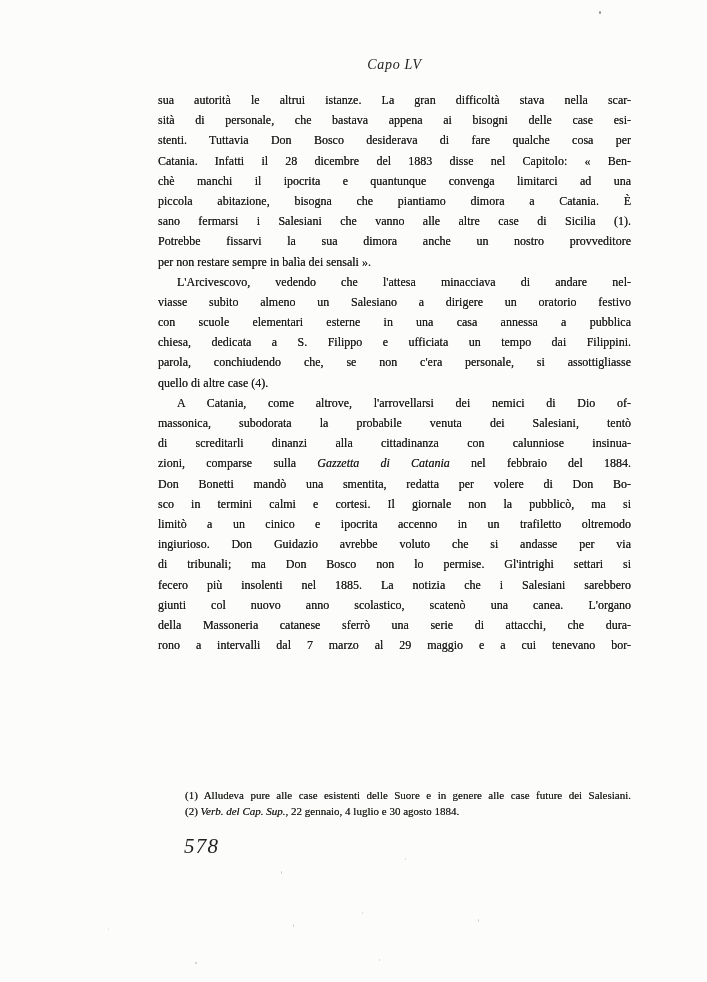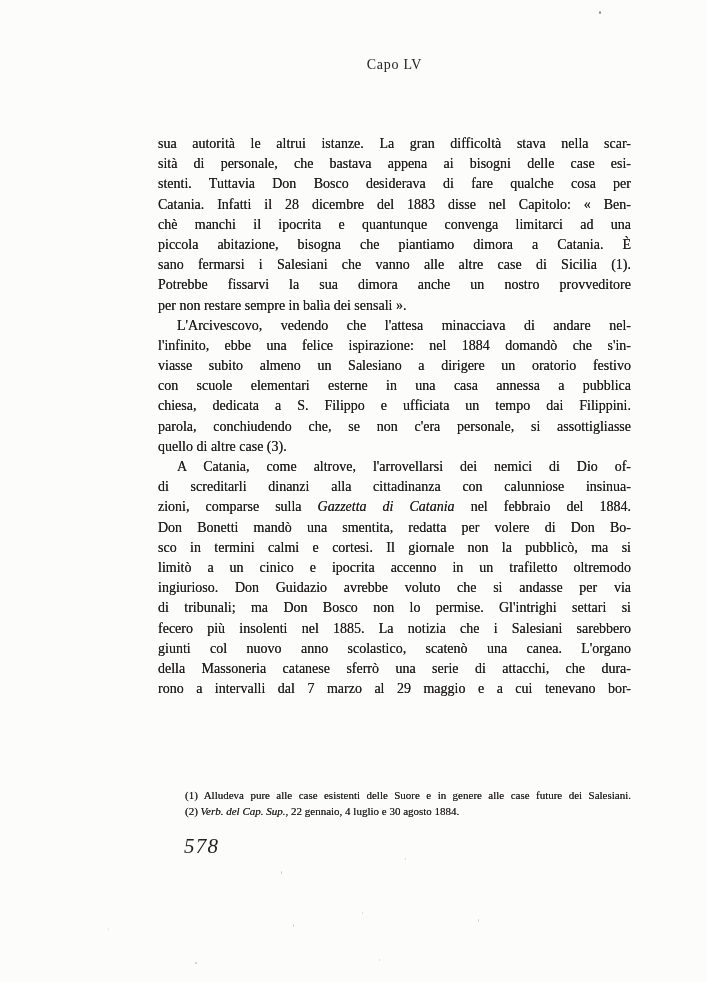--- a/index.html
+++ b/index.html
@@ -15,33 +15,33 @@
     overflow: hidden;
     font-family: "Liberation Serif", "DejaVu Serif", serif;
     color: #1e1d1b;
   }
   .header {
     position: absolute;
     left: 158px;
     top: 57px;
     width: 473px;
     text-align: center;
+    font-style: italic;
     font-size: 14px;
     letter-spacing: 0.7px;
     color: #232220;
   }
   .body-text {
     position: absolute;
     left: 158px;
     top: 90px;
     width: 473px;
-    font-size: 14px;
+    font-size: 12px;
     line-height: 20.2px;
     text-shadow: 0 0 0.4px rgba(30, 29, 27, 0.85);
-    margin-top: 44px;
   }
   .line {
     height: 20.2px;
     text-align: justify;
     text-align-last: justify;
   }
   .line.lastline {
     text-align-last: left;
   }
   .line.indent {
@@ -92,27 +92,27 @@
       <div class="line"><span>sua autorità le altrui istanze. La gran difficoltà stava nella scar-</span></div>
       <div class="line"><span>sità di personale, che bastava appena ai bisogni delle case esi-</span></div>
       <div class="line"><span>stenti. Tuttavia Don Bosco desiderava di fare qualche cosa per</span></div>
       <div class="line"><span>Catania. Infatti il 28 dicembre del 1883 disse nel Capitolo: « Ben-</span></div>
       <div class="line"><span>chè manchi il ipocrita e quantunque convenga limitarci ad una</span></div>
       <div class="line"><span>piccola abitazione, bisogna che piantiamo dimora a Catania. È</span></div>
       <div class="line"><span>sano fermarsi i Salesiani che vanno alle altre case di Sicilia (1).</span></div>
       <div class="line"><span>Potrebbe fissarvi la sua dimora anche un nostro provveditore</span></div>
       <div class="line lastline"><span>per non restare sempre in balìa dei sensali ».</span></div>
       <div class="line indent"><span>L'Arcivescovo, vedendo che l'attesa minacciava di andare nel-</span></div>
-      <div class="line"><span>l'infinito, ebbe una felice ispirazione: nel 1884 domandò che s'in-</span></div>
       <div class="line"><span>viasse subito almeno un Salesiano a dirigere un oratorio festivo</span></div>
       <div class="line"><span>con scuole elementari esterne in una casa annessa a pubblica</span></div>
       <div class="line"><span>chiesa, dedicata a S. Filippo e ufficiata un tempo dai Filippini.</span></div>
       <div class="line"><span>parola, conchiudendo che, se non c'era personale, si assottigliasse</span></div>
-      <div class="line lastline"><span>quello di altre case (3).</span></div>
+      <div class="line lastline"><span>quello di altre case (4).</span></div>
       <div class="line indent"><span>A Catania, come altrove, l'arrovellarsi dei nemici di Dio of-</span></div>
+      <div class="line"><span>massonica, subodorata la probabile venuta dei Salesiani, tentò</span></div>
       <div class="line"><span>di screditarli dinanzi alla cittadinanza con calunniose insinua-</span></div>
       <div class="line"><span>zioni, comparse sulla </span><i>Gazzetta di Catania</i><span> nel febbraio del 1884.</span></div>
       <div class="line"><span>Don Bonetti mandò una smentita, redatta per volere di Don Bo-</span></div>
       <div class="line"><span>sco in termini calmi e cortesi. Il giornale non la pubblicò, ma si</span></div>
       <div class="line"><span>limitò a un cinico e ipocrita accenno in un trafiletto oltremodo</span></div>
       <div class="line"><span>ingiurioso. Don Guidazio avrebbe voluto che si andasse per via</span></div>
       <div class="line"><span>di tribunali; ma Don Bosco non lo permise. Gl'intrighi settari si</span></div>
       <div class="line"><span>fecero più insolenti nel 1885. La notizia che i Salesiani sarebbero</span></div>
       <div class="line"><span>giunti col nuovo anno scolastico, scatenò una canea. L'organo</span></div>
       <div class="line"><span>della Massoneria catanese sferrò una serie di attacchi, che dura-</span></div>

